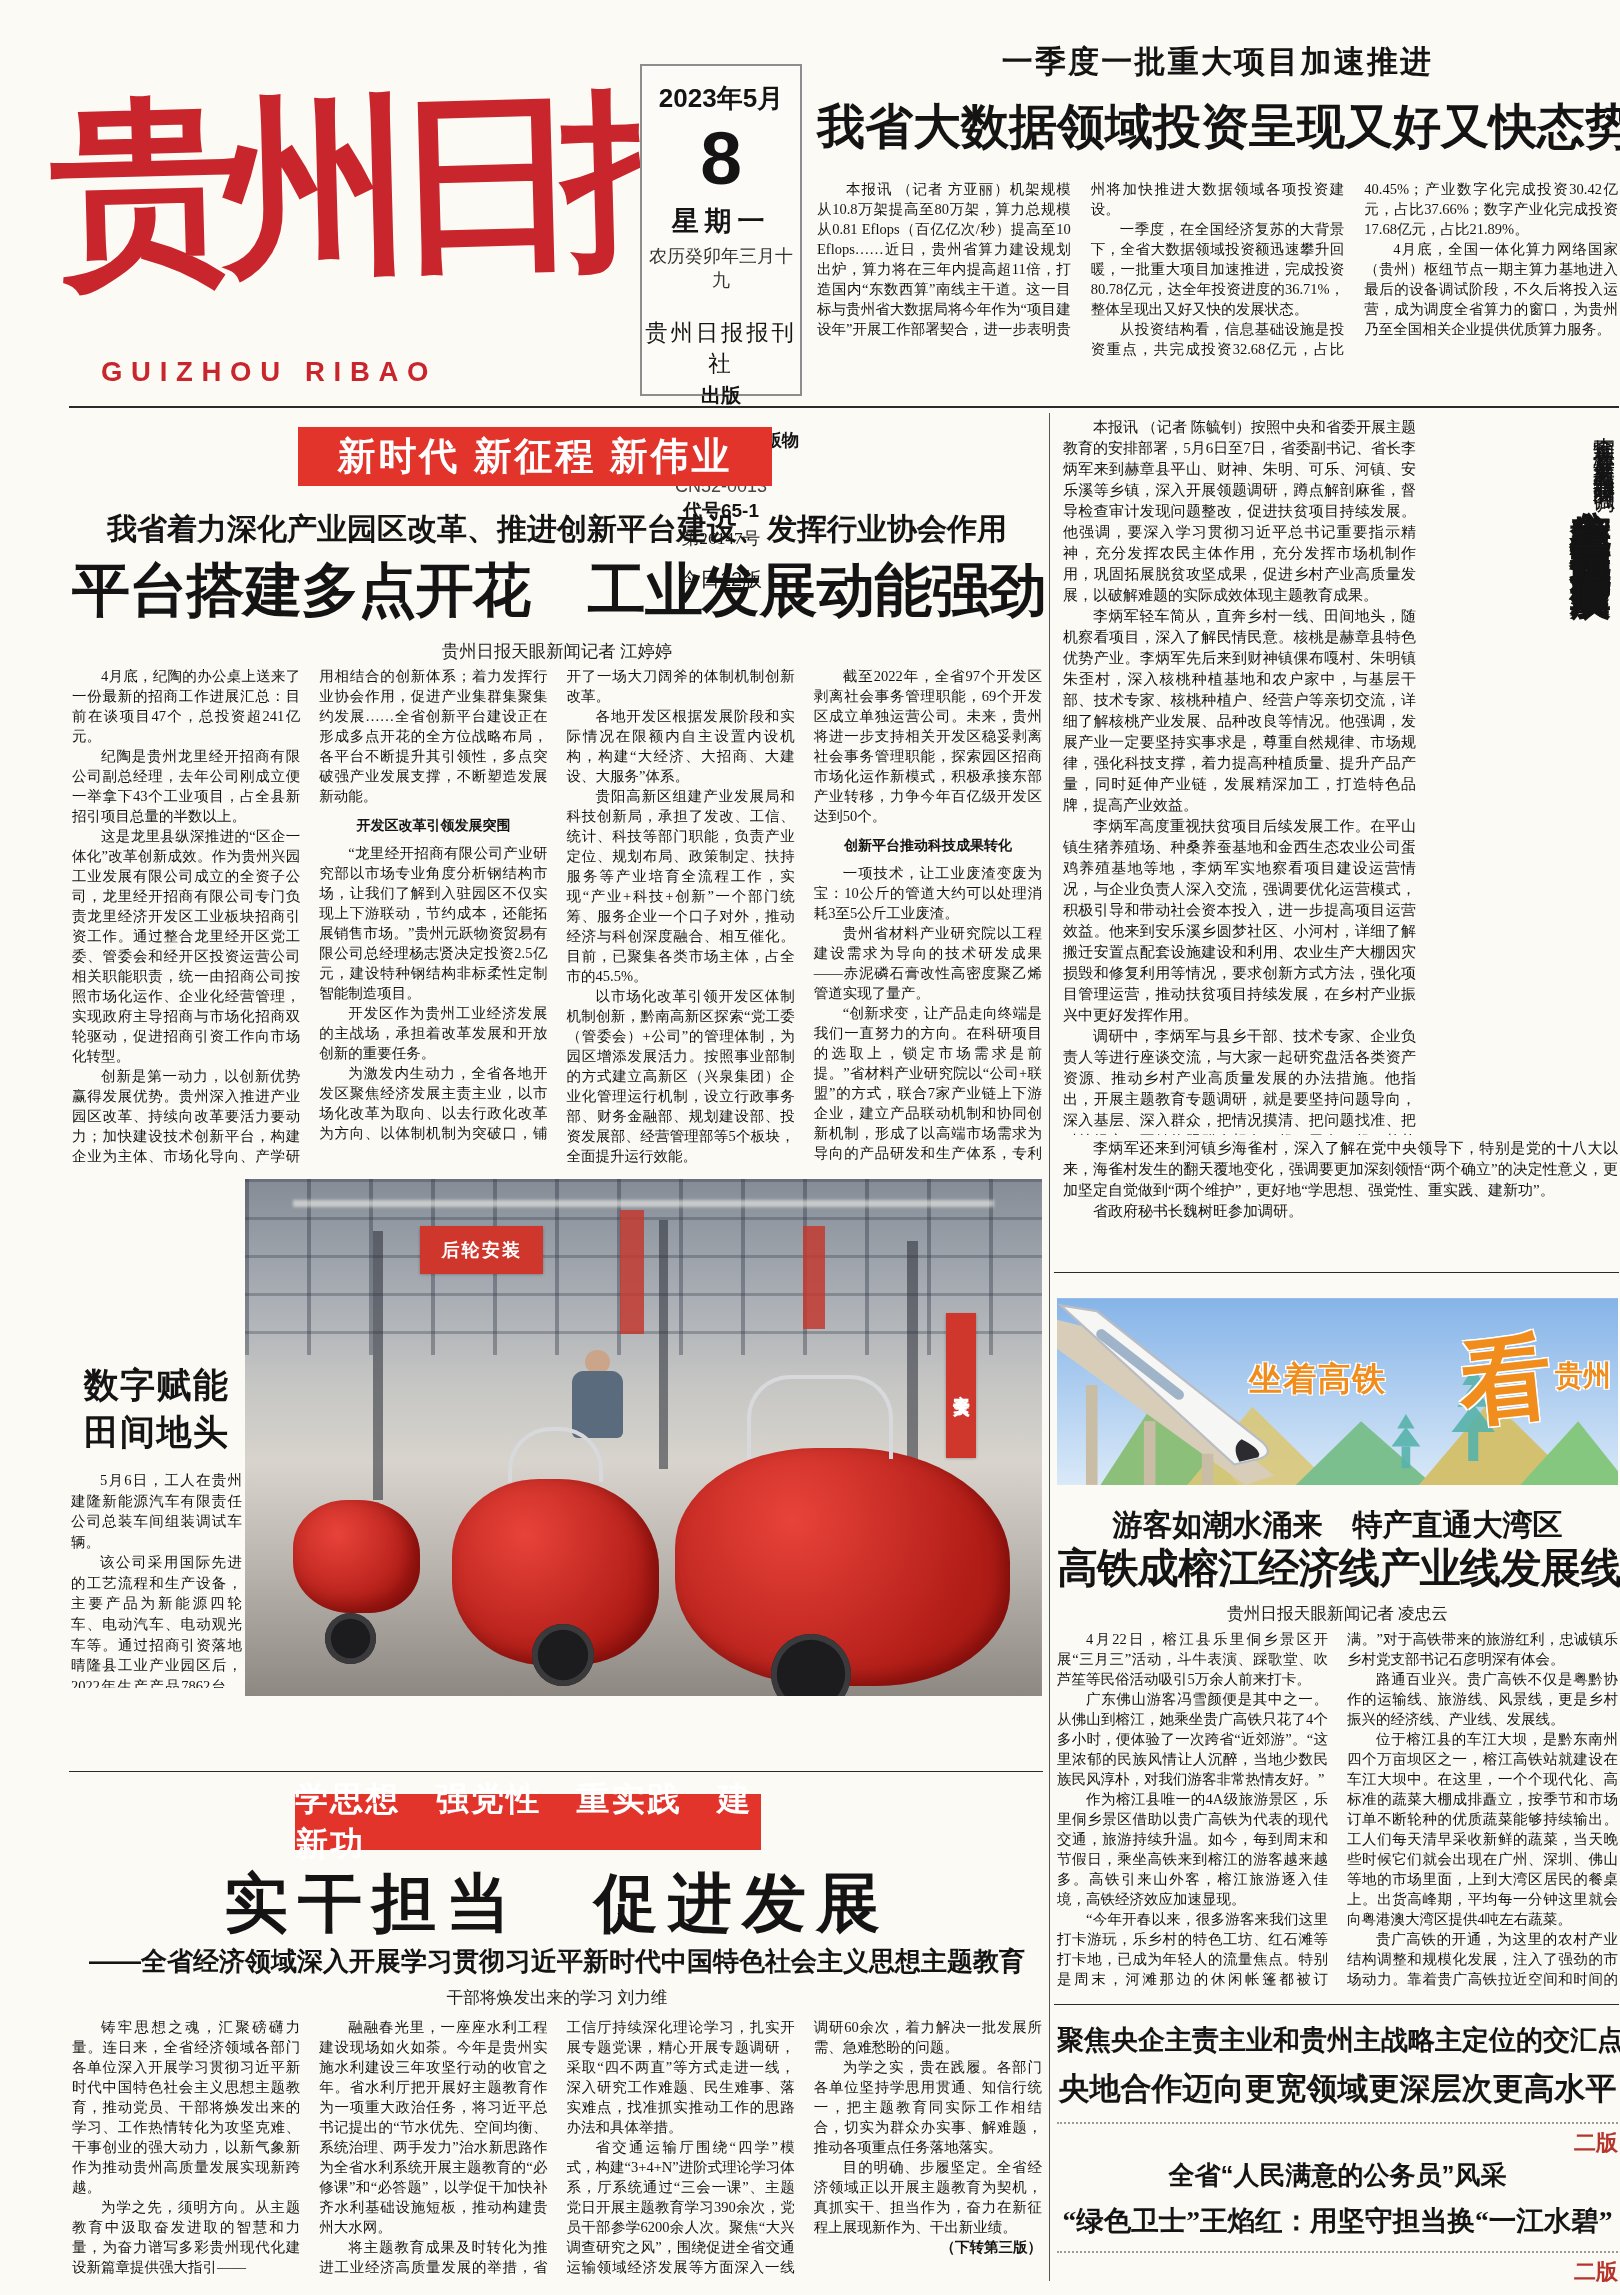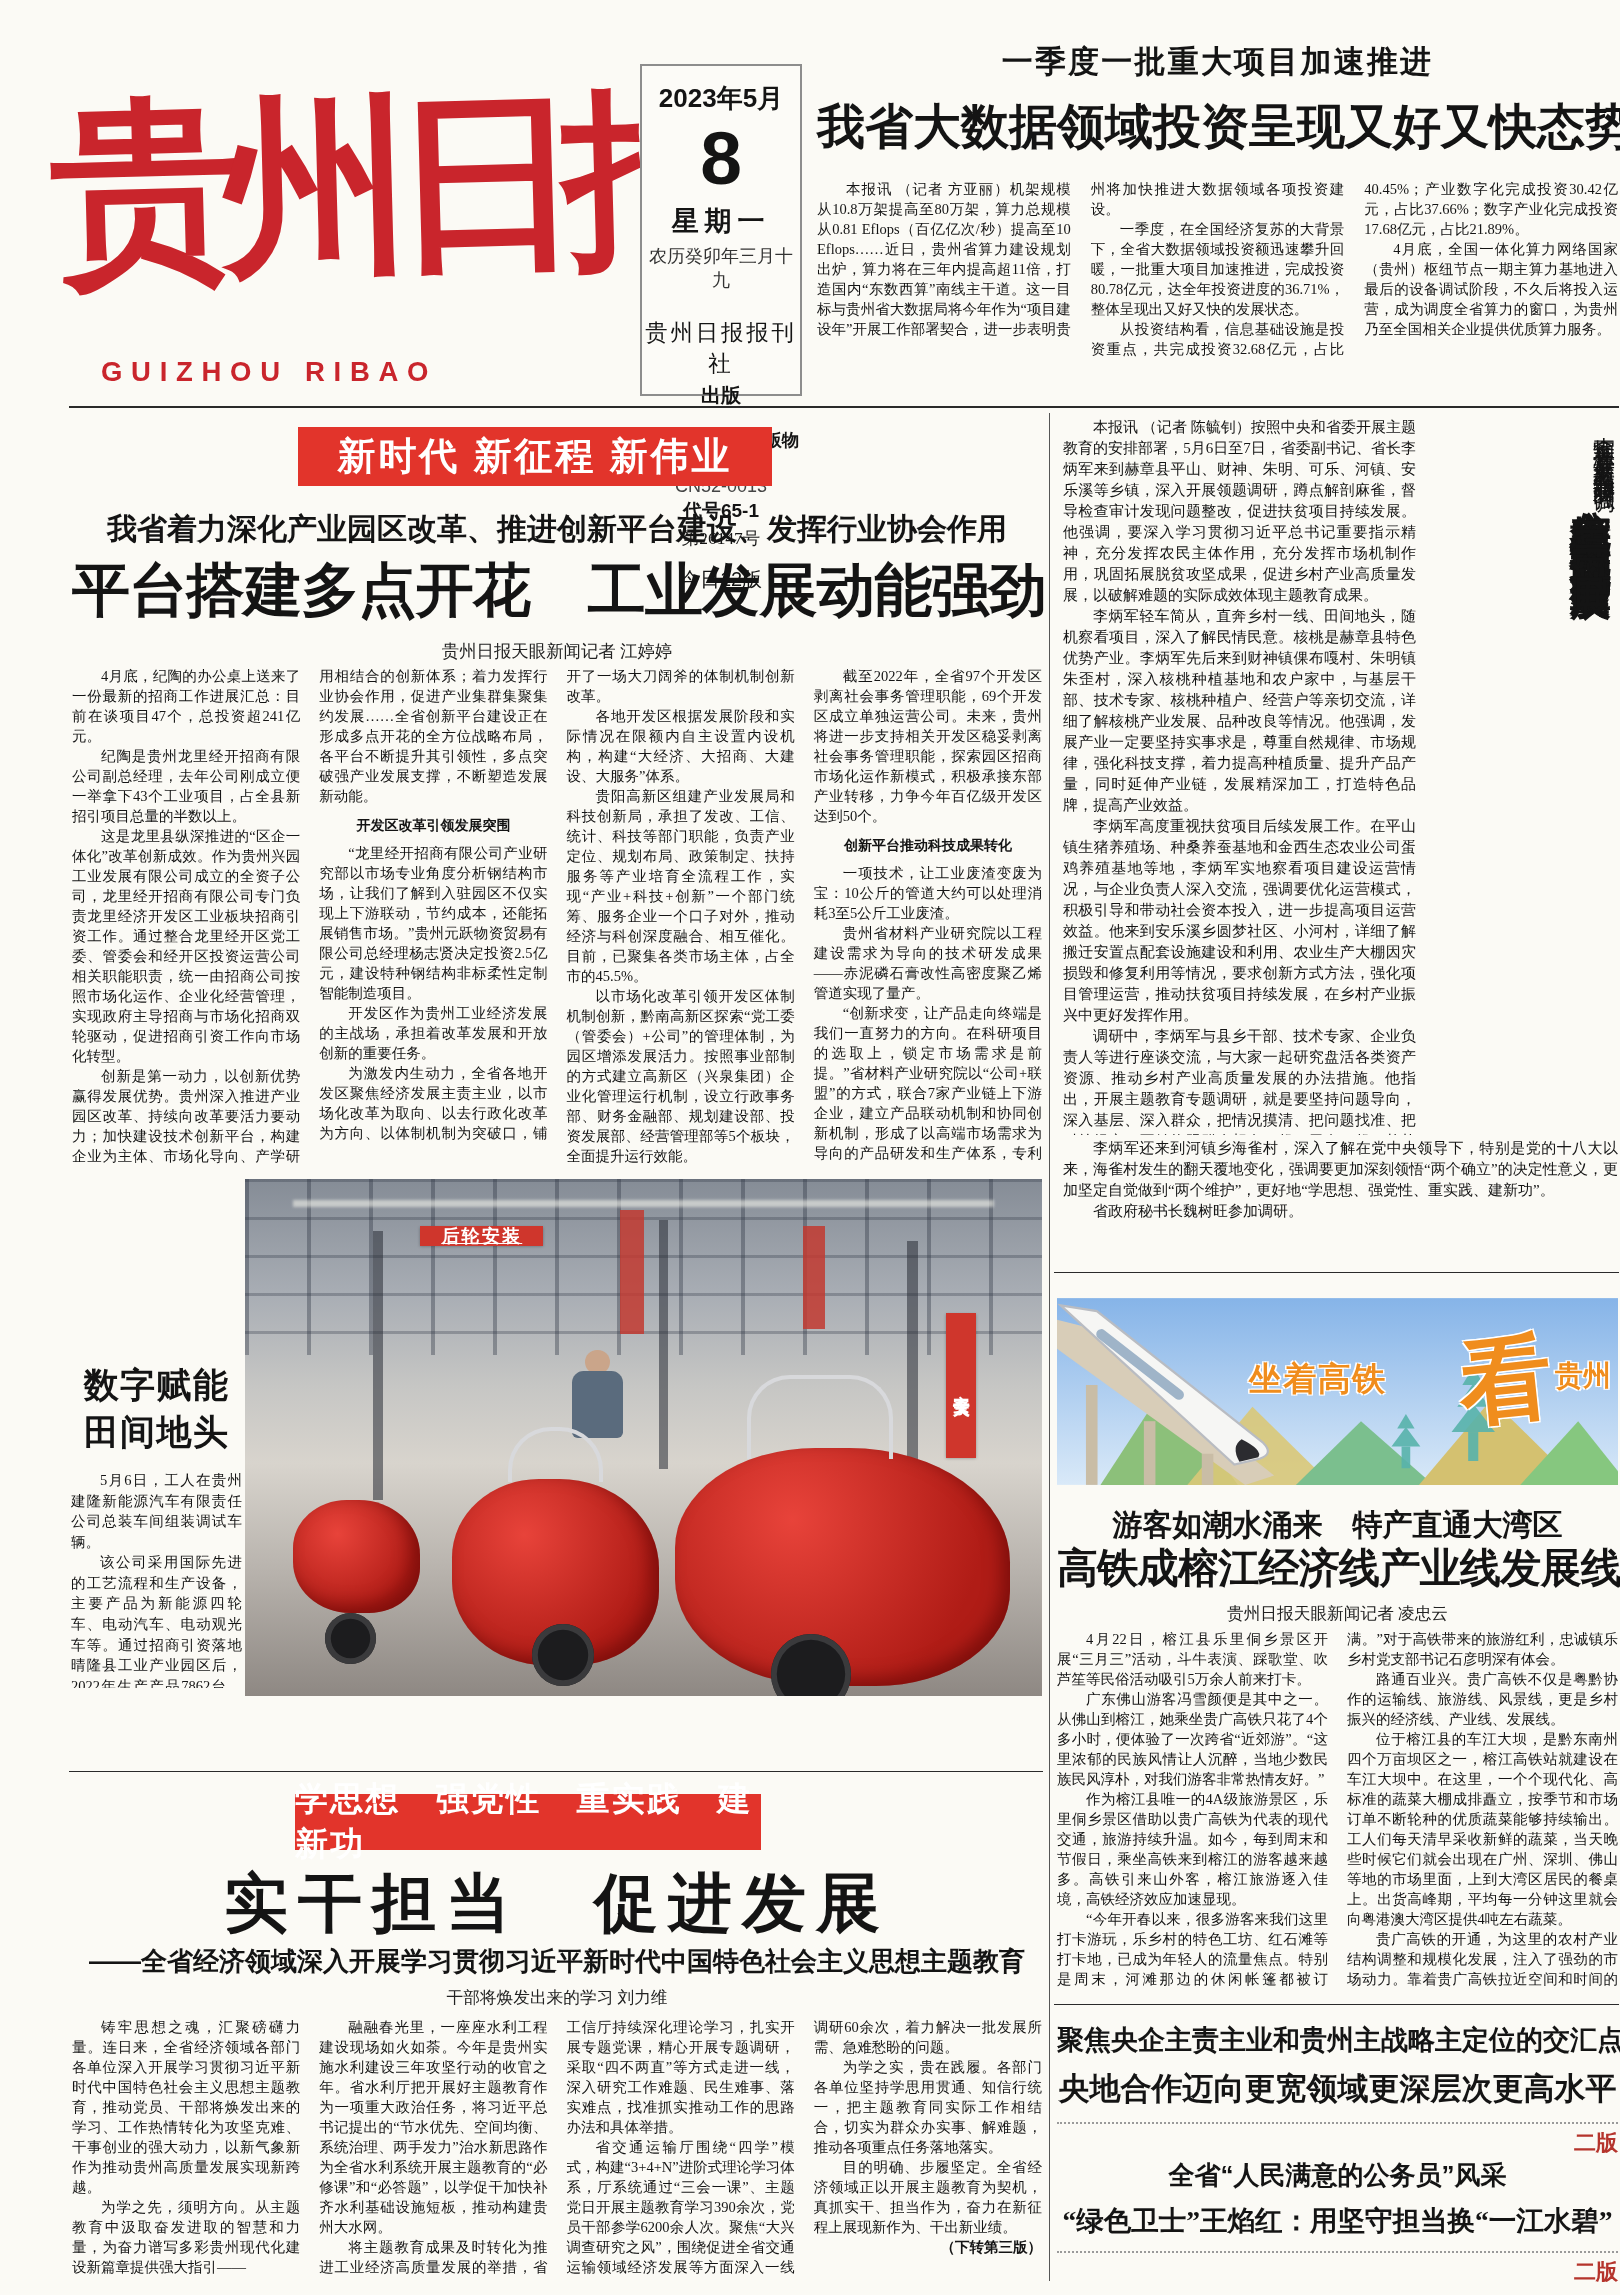--- a/index.html
+++ b/index.html
@@ -82,21 +82,21 @@
   .photo-cap .news-body{margin-top:14.5px;font-size:14.5px;line-height:1.42;font-family:var(--serif);}
   .photo{left:245px;top:1179px;width:797px;height:517px;overflow:hidden;
          background:linear-gradient(180deg,#858c96 0%,#a8adb4 22%,#c6c6c4 40%,#d8d4cd 55%,#b9b4ae 75%,#8e8883 100%);}
   .truss{position:absolute;left:0;top:0;width:100%;height:34%;
          background:
           repeating-linear-gradient(90deg,rgba(45,52,66,.38) 0 3.6px,transparent 3.6px 62px),
           repeating-linear-gradient(180deg,rgba(45,52,66,.30) 0 2.9px,transparent 2.9px 38px);}
   .glow{position:absolute;left:6%;top:4%;width:88%;height:7.2px;background:rgba(250,250,240,.55);filter:blur(1.4px);}
   .ph-banner{position:absolute;background:#cf362c;color:#fff;font-family:var(--sans);font-weight:bold;
              display:flex;align-items:center;justify-content:center;box-shadow:0 1.4px 2.9px rgba(0,0,0,.3);}
-  .ph-banner.h{height:20px;font-size:18px;letter-spacing:2.2px;text-decoration:underline;}
+  .ph-banner.h{height:48px;font-size:18px;letter-spacing:2.2px;}
   .ph-banner.v{writing-mode:vertical-rl;width:30px;font-size:16.7px;letter-spacing:1.4px;}
   .ph-strip{position:absolute;background:#c23a30;opacity:.85;}
   .post{position:absolute;background:rgba(40,44,52,.55);}
   .vehicle{position:absolute;background:radial-gradient(circle at 35% 30%,#e8433a,#b01c16 70%);
            border-radius:42% 48% 40% 45%;box-shadow:inset -8.7px -7.2px 17.4px rgba(80,0,0,.5);}
   .wheel{position:absolute;background:#1c1c1e;border-radius:50%;box-shadow:inset 0 0 0 5.8px #3a3a3c;}
   .bar{position:absolute;border:4.3px solid #d8d9dc;border-bottom:none;border-radius:43px 43px 0 0;background:transparent;}
   .worker{position:absolute;}
   .worker .head{width:24.6px;height:24.6px;border-radius:50%;background:#caa58a;margin:0 auto;}
   .worker .torso{width:51px;height:67px;border-radius:11.6px 11.6px 5.8px 5.8px;background:#5a6b7d;margin-top:-2.9px;}

